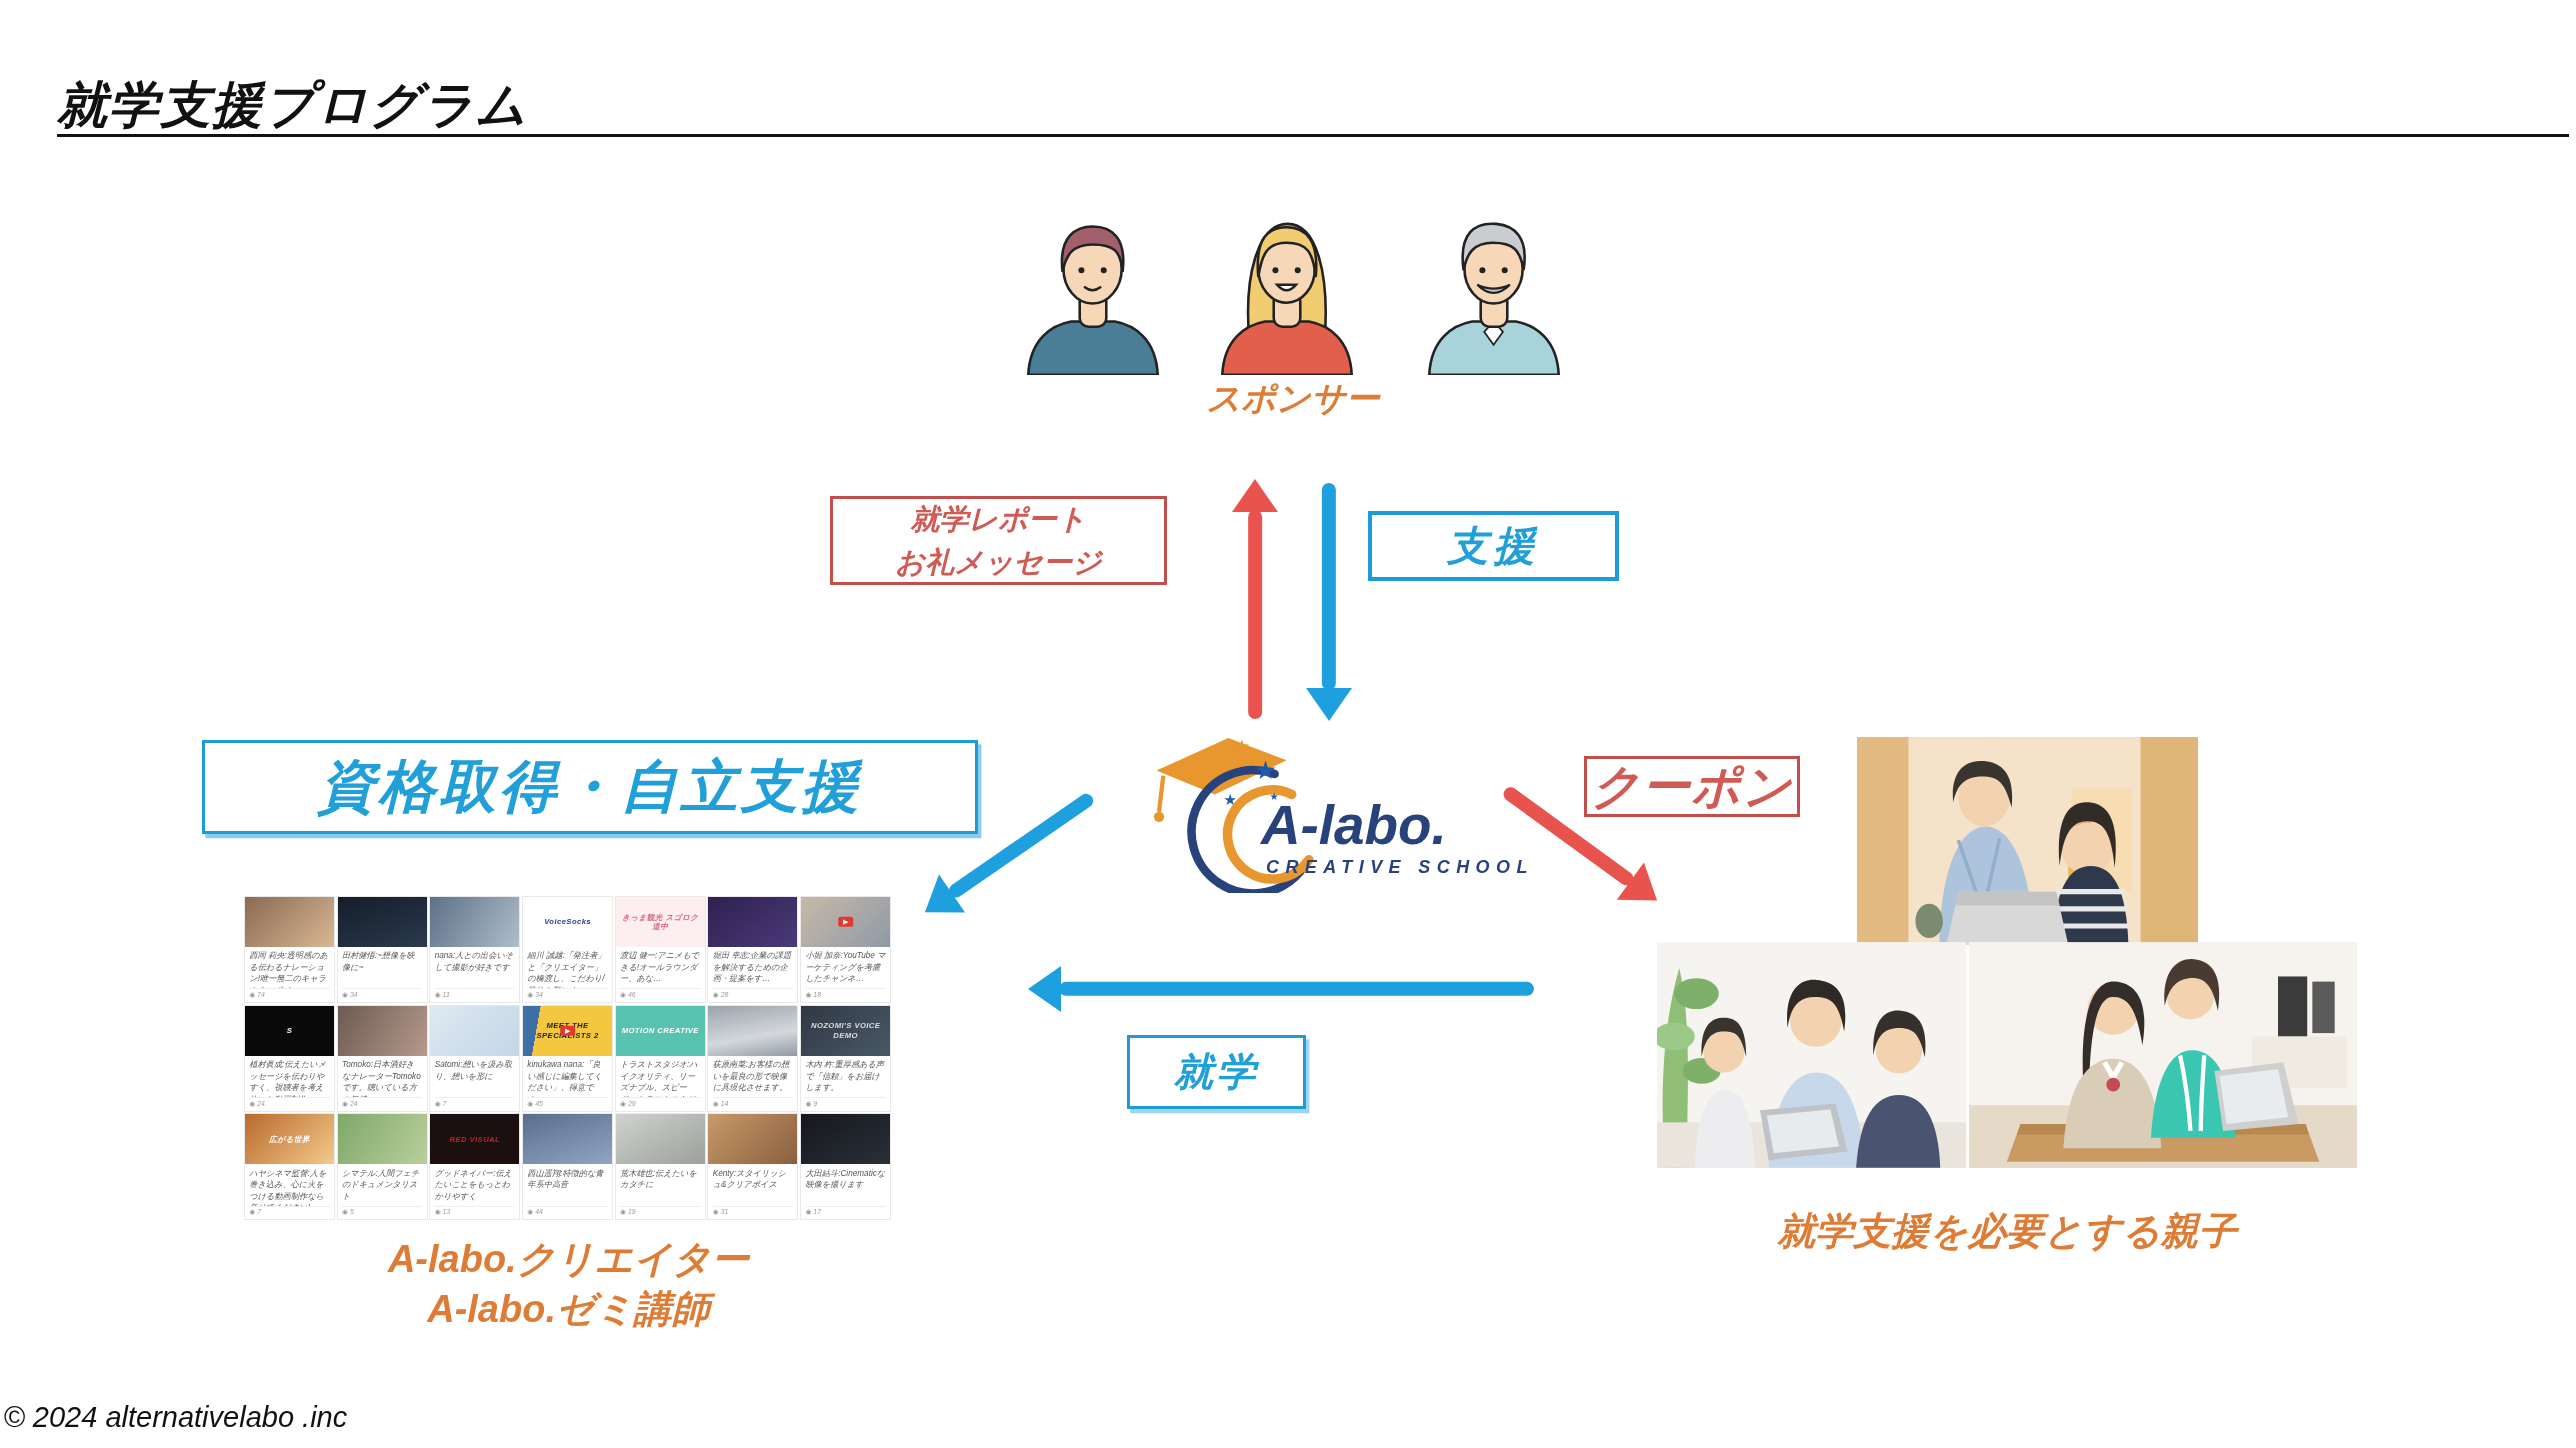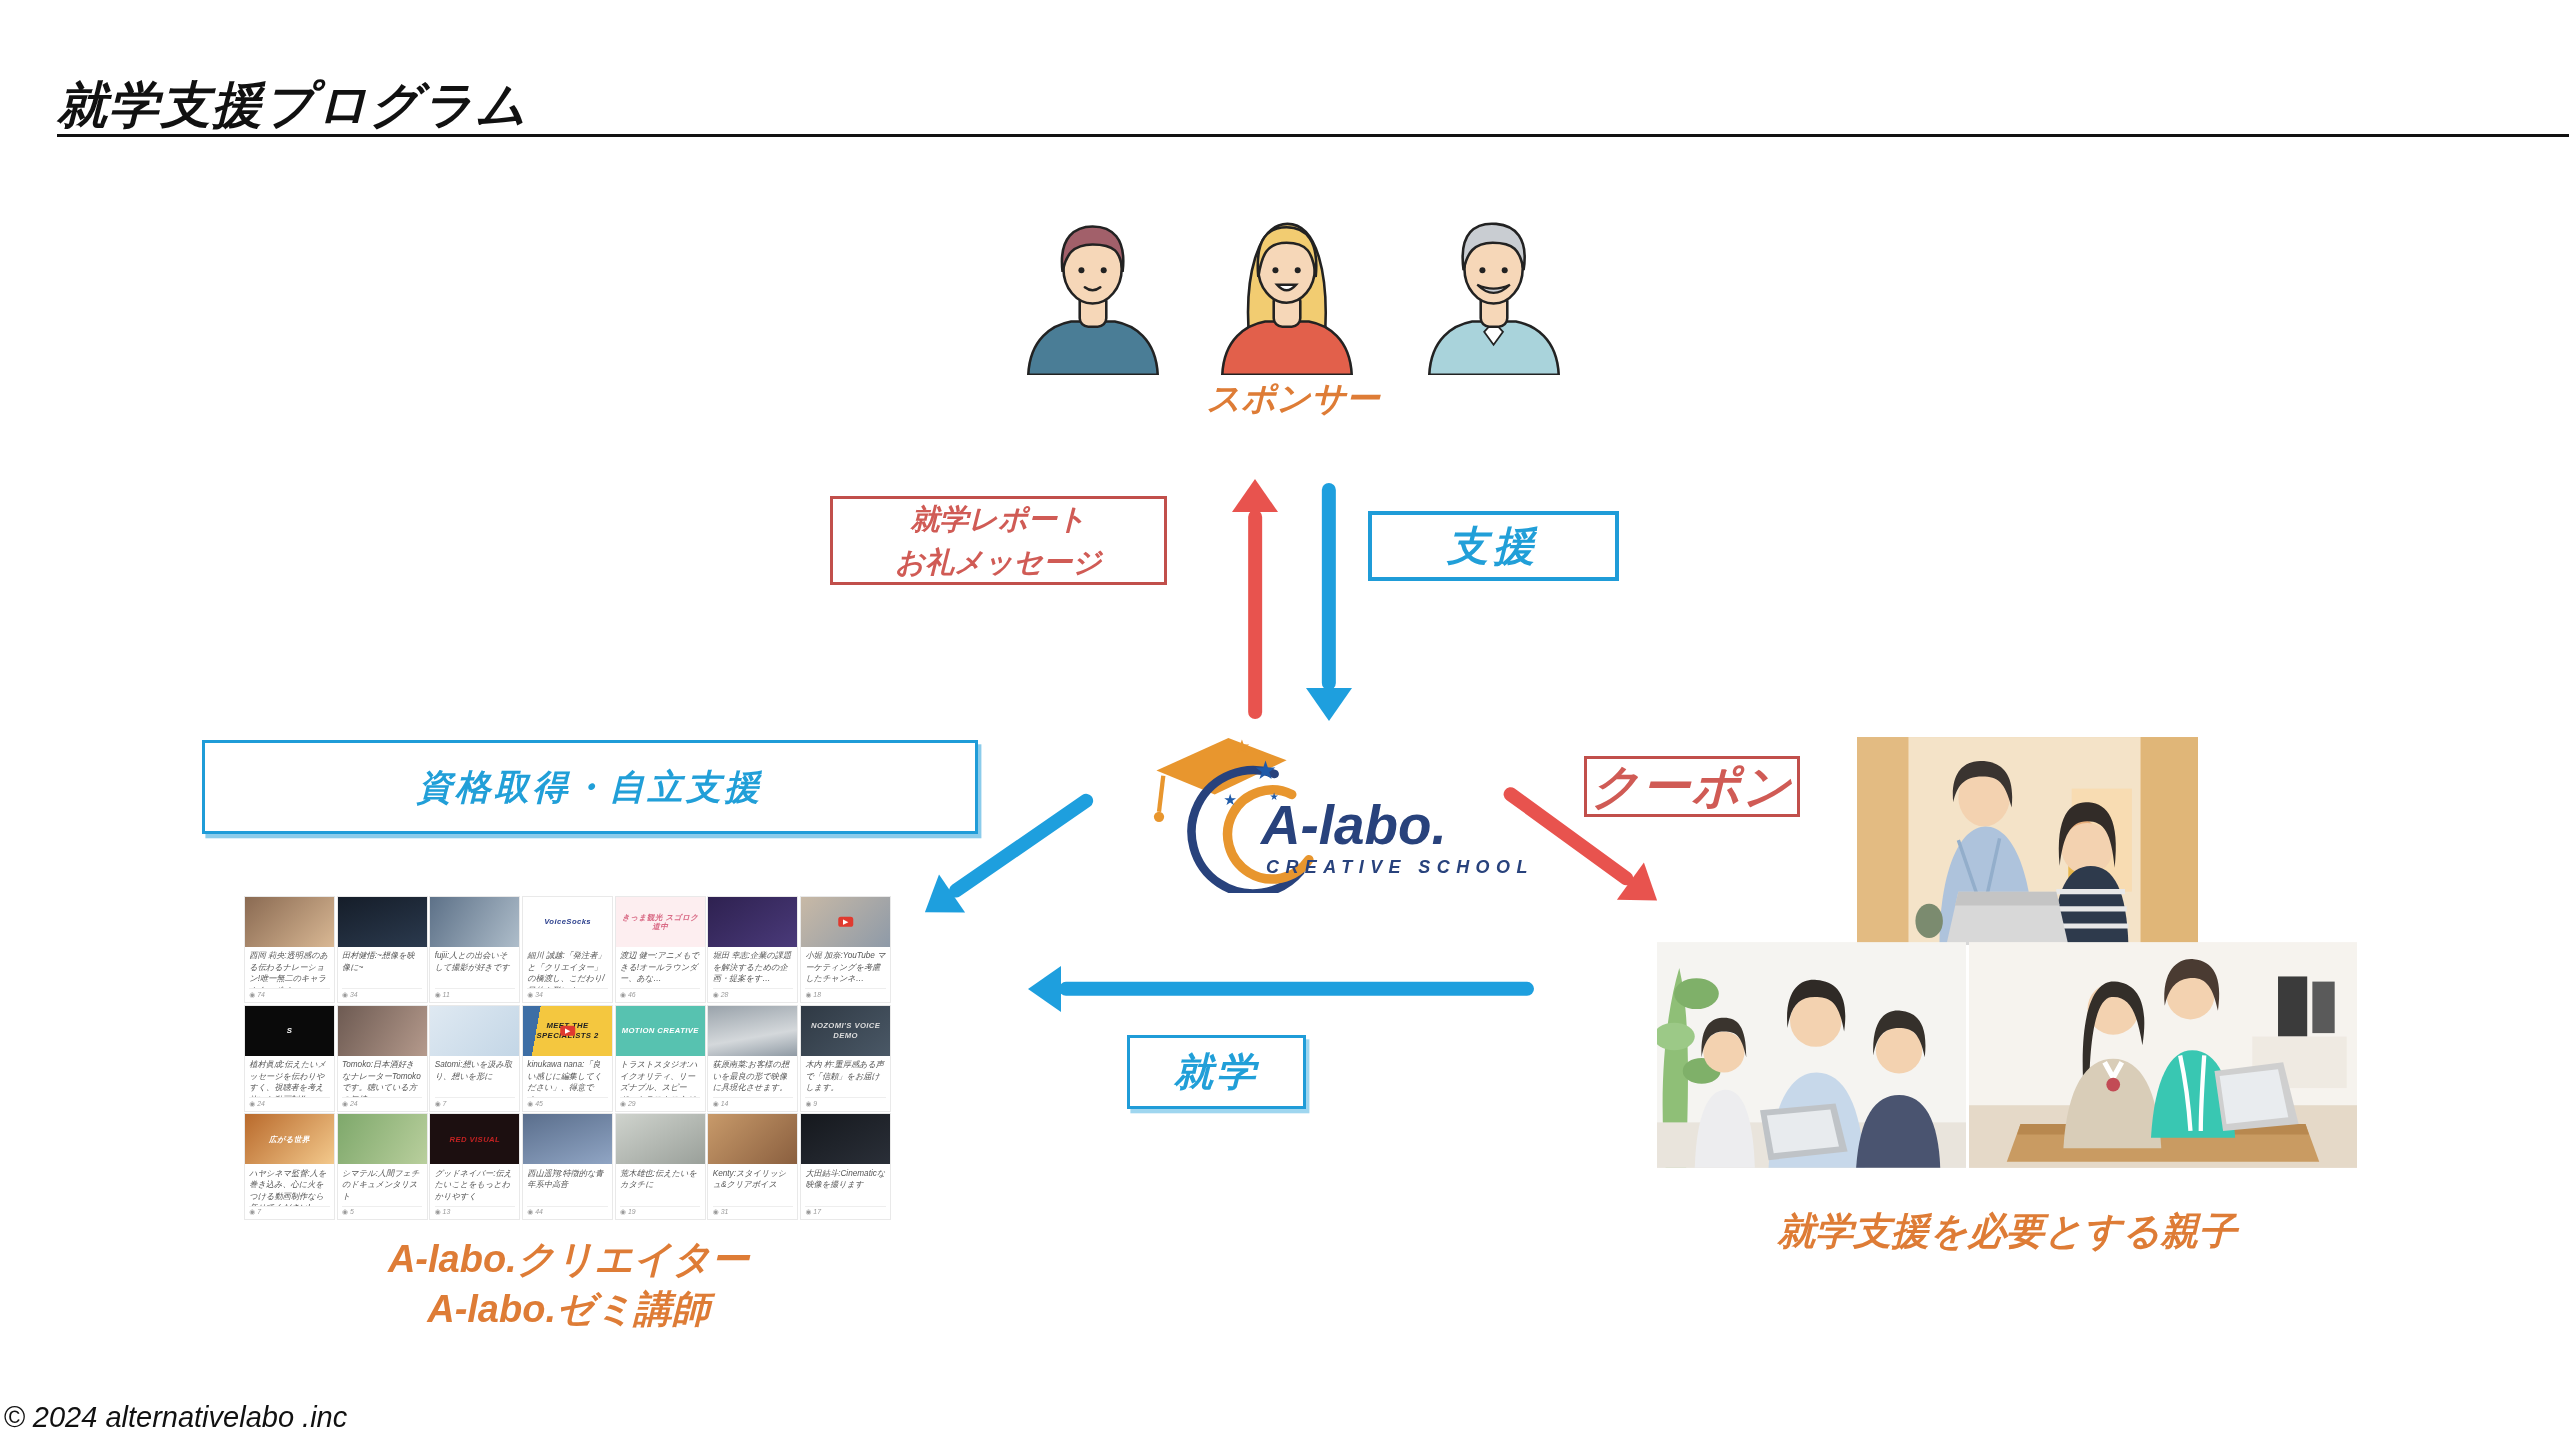--- a/index.html
+++ b/index.html
@@ -101,21 +101,21 @@
     <path d="M186,80 A52,52 0 1 0 206,156" stroke="#E8962E" stroke-width="11" fill="none" stroke-linecap="round"></path>
     <text x="118" y="32" font-size="22" fill="#E8962E">★</text>
     <text x="142" y="62" font-size="30" fill="#1F5AA8">★</text>
     <text x="106" y="92" font-size="18" fill="#1F5AA8">★</text>
     <text x="160" y="86" font-size="12" fill="#1F5AA8">★</text>
     <text x="150" y="138" font-size="64" font-weight="bold" fill="#28427C">A-labo.</text>
     <text x="156" y="172" font-size="21" font-weight="bold" letter-spacing="7.5" fill="#28427C">CREATIVE SCHOOL</text>
   </svg>
 
   <div class="abs box blue" style="left:202px;top:740px;width:770px;height:88px;border-width:3.4px;box-shadow:3.4px 4.3px 0 rgba(43,163,219,.55);">
-    <span class="bx" style="font-size:35px;letter-spacing:3.4px;">資格取得・自立支援</span>
+    <span class="bx" style="font-size:57px;letter-spacing:3.4px;">資格取得・自立支援</span>
   </div>
 
   <div class="arrow blue" style="left:1092px;top:774px;width:203px;transform:rotate(145.4deg);">
     <div class="shaft"></div>
       <div class="head"></div>
   </div>
   <div class="arrow red" style="left:1505px;top:767px;width:188px;transform:rotate(36deg);">
     <div class="shaft"></div>
       <div class="head"></div>
   </div>
@@ -130,21 +130,21 @@
         <div class="cap">西岡 莉央:透明感のある伝わるナレーション!唯一無二のキャラクターボイ…</div>
         <div class="views">◉ 74</div>
       </div>
       <div class="cell">
         <div class="thumb" style="background: linear-gradient(160deg, rgb(21, 29, 41), rgb(43, 58, 78));"></div>
         <div class="cap">田村健悟:~想像を映像に~</div>
         <div class="views">◉ 34</div>
       </div>
       <div class="cell">
         <div class="thumb" style="background: linear-gradient(120deg, rgb(93, 113, 136), rgb(174, 189, 202));"></div>
-        <div class="cap">fujii:人との出会いそして撮影が好きです</div>
+        <div class="cap">nana:人との出会いそして撮影が好きです</div>
         <div class="views">◉ 11</div>
       </div>
       <div class="cell">
         <div class="thumb" style="background: rgb(255, 255, 255);">
           <div class="tt" style="color: rgb(43, 63, 140);">VoiceSocks</div>
         </div>
         <div class="cap">細川 誠越:「発注者」と「クリエイター」の橋渡し、こだわり/目的を形にす…</div>
         <div class="views">◉ 34</div>
       </div>
       <div class="cell">

